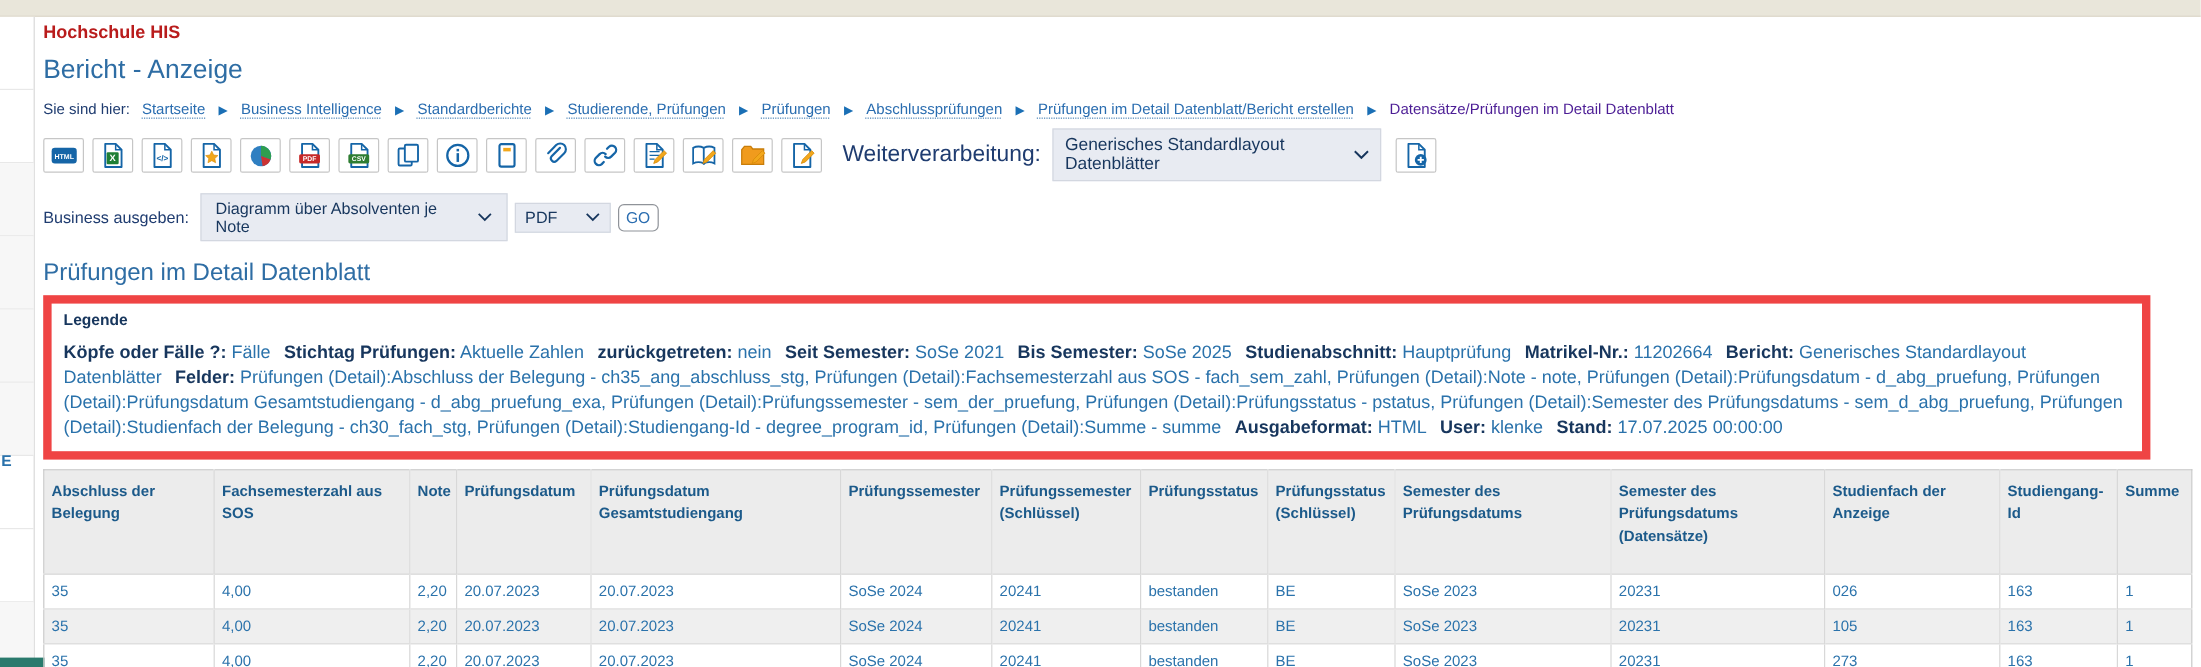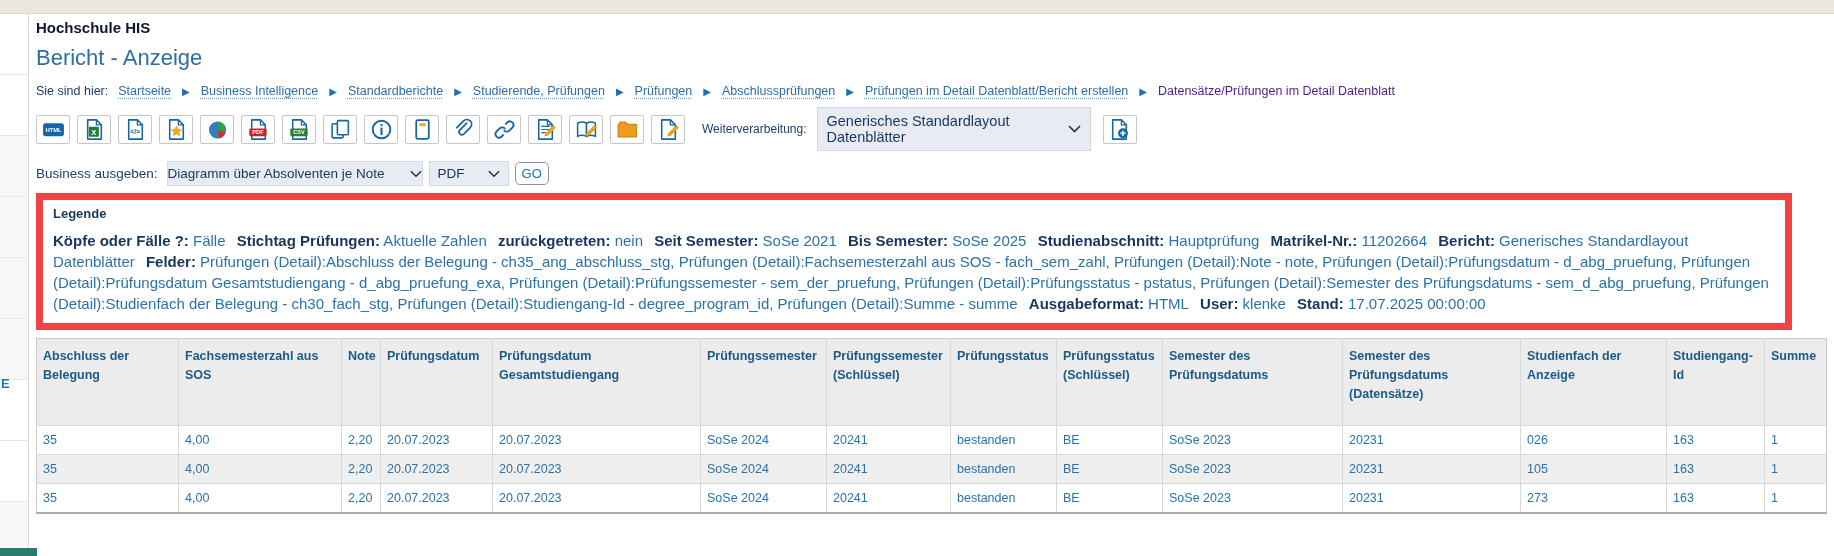--- a/index.html
+++ b/index.html
@@ -11,41 +11,41 @@
   .topstrip{position:absolute;top:0;left:0;width:1834px;height:13px;background:#e9e6da;border-bottom:1px solid #dcd8ca;}
   
   .sliver{position:absolute;top:14px;left:0;width:28px;height:542px;border-right:1px solid #d9d9d9;background:#fff;}
   .sliver .stripe{height:60px;border-bottom:1px solid #e8e8e8;}
   .sliver .stripe.alt{background:#f7f7f7;}
   .sliver .frag{position:absolute;top:362px;left:1px;color:#2a72ab;font-size:13px;font-weight:bold;}
   .tealbar{position:absolute;left:0;bottom:0;width:37px;height:8px;background:#2a7a6d;}
 
   .content{position:absolute;left:36px;top:13px;width:1756px;}
 
-  .app-title{margin-top:6px;font-size:15px;font-weight:bold;color:#0f172a;}
+  .app-title{margin-top:6px;font-size:15px;font-weight:bold;color:#b91c1c;}
   .page-title{margin:9px 0 0;font-size:22px;font-weight:normal;color:#2e6da4;}
 
   .breadcrumb{margin-top:13px;display:flex;align-items:center;white-space:nowrap;font-size:12.5px;color:#1f3c70;}
   .breadcrumb .prefix{margin-right:10px;}
   .crumb{color:#2a6db0;text-decoration:underline dotted;text-decoration-color:#6f9cc4;text-underline-offset:3px;cursor:pointer;}
   .crumb.current{color:#4c1d95;text-decoration:none;cursor:default;}
   .crumb-sep{color:#1a6fb5;font-size:10px;margin:0 11px;}
 
   .toolbar{margin-top:9px;display:flex;align-items:center;}
   .tool-btn{width:34px;height:29px;border:1px solid #c6c6c6;background:#fff;border-radius:2px;
     display:flex;align-items:center;justify-content:center;margin-right:7px;padding:0;cursor:pointer;}
-  .proc-label{font-size:12px;color:#1f3c70;margin:0 10px 0 10px;}
+  .proc-label{font-size:19px;color:#1f3c70;margin:0 10px 0 10px;}
   .selectbox{display:inline-flex;align-items:center;justify-content:space-between;box-sizing:border-box;
     background:#e8ebf2;border:1px solid #d3d7e0;color:#17365d;cursor:pointer;}
   .selectbox .chev{display:flex;align-items:center;margin-left:14px;}
   .sel-proc{width:274px;font-size:14.5px;padding:5px 9px;}
 
   .output-row{margin-top:10px;display:flex;align-items:center;font-size:13.5px;color:#1f3c70;}
   .output-row .lbl{margin-right:9px;}
-  .sel-report{width:256px;font-size:13.5px;padding:4px 0;margin-right:6px;}
+  .sel-report{width:256px;font-size:13.5px;padding:4px 12px;margin-right:6px;}
   .sel-format{width:80px;font-size:13.5px;padding:4px 8px;margin-right:6px;}
   .go-btn{border:1.5px solid #8f9399;border-radius:5px;background:#fff;color:#2a6db0;
     font-size:13px;padding:3px 6px;font-family:inherit;cursor:pointer;}
 
   .report-title{margin:15px 0 0;font-size:20px;font-weight:normal;color:#2e6da4;}
 
   .legend-box{margin-top:7px;border:7px solid #ef4444;padding:6px 10px 9px;box-sizing:border-box;}
   .legend-title{font-size:13px;font-weight:bold;color:#17365d;margin-bottom:9px;}
   .legend-text{font-size:15px;line-height:21px;color:#2a72ab;}
   .legend-text .seg{margin-right:7px;}
@@ -272,20 +272,21 @@
       <span>PDF</span>
       <span class="chev">
           <svg width="12" height="8" viewBox="0 0 13 8">
             <path d="M1 1 L6.5 6.5 L12 1" stroke="#17365d" fill="none" stroke-width="1.6"></path>
           </svg>
         </span>
     </span>
     <button class="go-btn">GO</button>
   </div>
 
+  <h2 class="report-title">Prüfungen im Detail Datenblatt</h2>
 
   <div class="legend-box">
     <div class="legend-title">Legende</div>
     <div class="legend-text" id="legend-text"><span class="seg"><b>Köpfe oder Fälle ?:</b> Fälle</span> <span class="seg"><b>Stichtag Prüfungen:</b> Aktuelle Zahlen</span> <span class="seg"><b>zurückgetreten:</b> nein</span> <span class="seg"><b>Seit Semester:</b> SoSe 2021</span> <span class="seg"><b>Bis Semester:</b> SoSe 2025</span> <span class="seg"><b>Studienabschnitt:</b> Hauptprüfung</span> <span class="seg"><b>Matrikel-Nr.:</b> 11202664</span> <span class="seg"><b>Bericht:</b> Generisches Standardlayout Datenblätter</span> <span class="seg"><b>Felder:</b> Prüfungen (Detail):Abschluss der Belegung - ch35_ang_abschluss_stg, Prüfungen (Detail):Fachsemesterzahl aus SOS - fach_sem_zahl, Prüfungen (Detail):Note - note, Prüfungen (Detail):Prüfungsdatum - d_abg_pruefung, Prüfungen (Detail):Prüfungsdatum Gesamtstudiengang - d_abg_pruefung_exa, Prüfungen (Detail):Prüfungssemester - sem_der_pruefung, Prüfungen (Detail):Prüfungsstatus - pstatus, Prüfungen (Detail):Semester des Prüfungsdatums - sem_d_abg_pruefung, Prüfungen (Detail):Studienfach der Belegung - ch30_fach_stg, Prüfungen (Detail):Studiengang-Id - degree_program_id, Prüfungen (Detail):Summe - summe</span> <span class="seg"><b>Ausgabeformat:</b> HTML</span> <span class="seg"><b>User:</b> klenke</span> <span class="seg"><b>Stand:</b> 17.07.2025 00:00:00</span> </div>
   </div>
 
   <table class="data" id="results-table">
       <colgroup>
         <col style="width: 142px;">
         <col style="width: 163px;">

